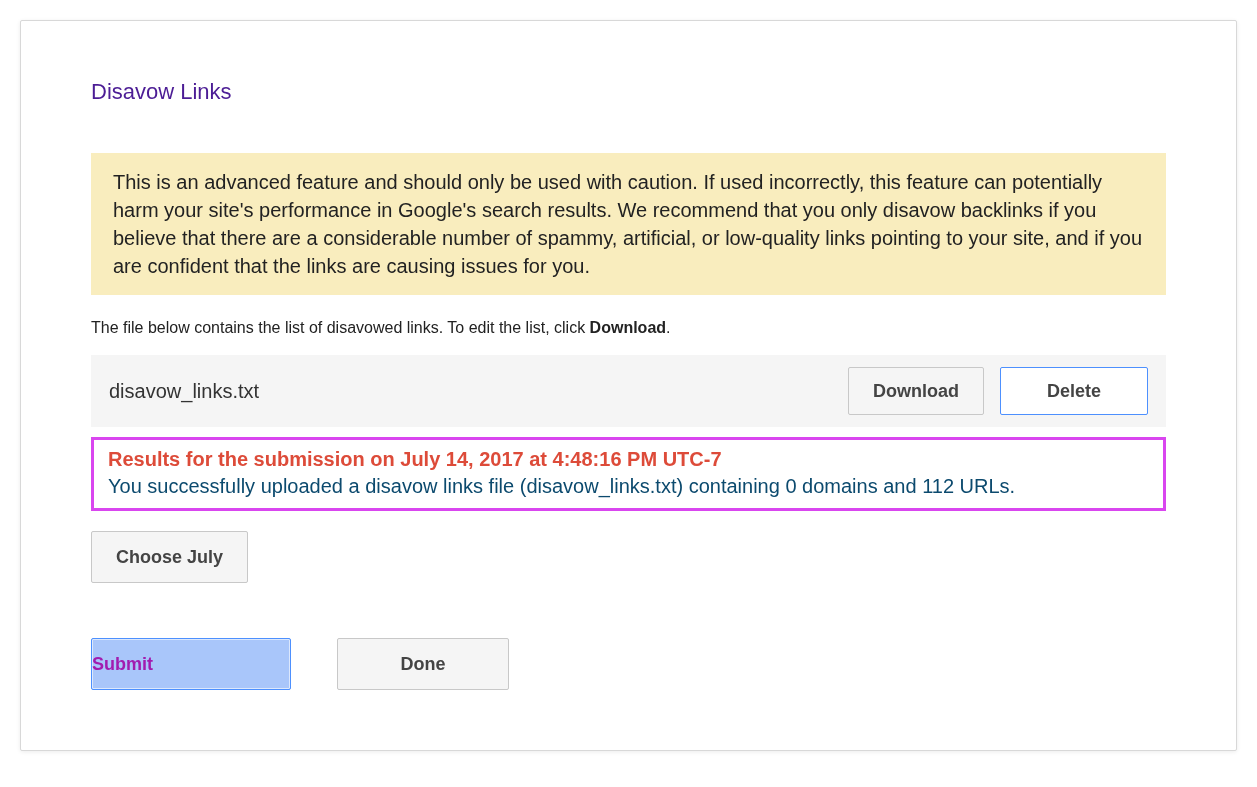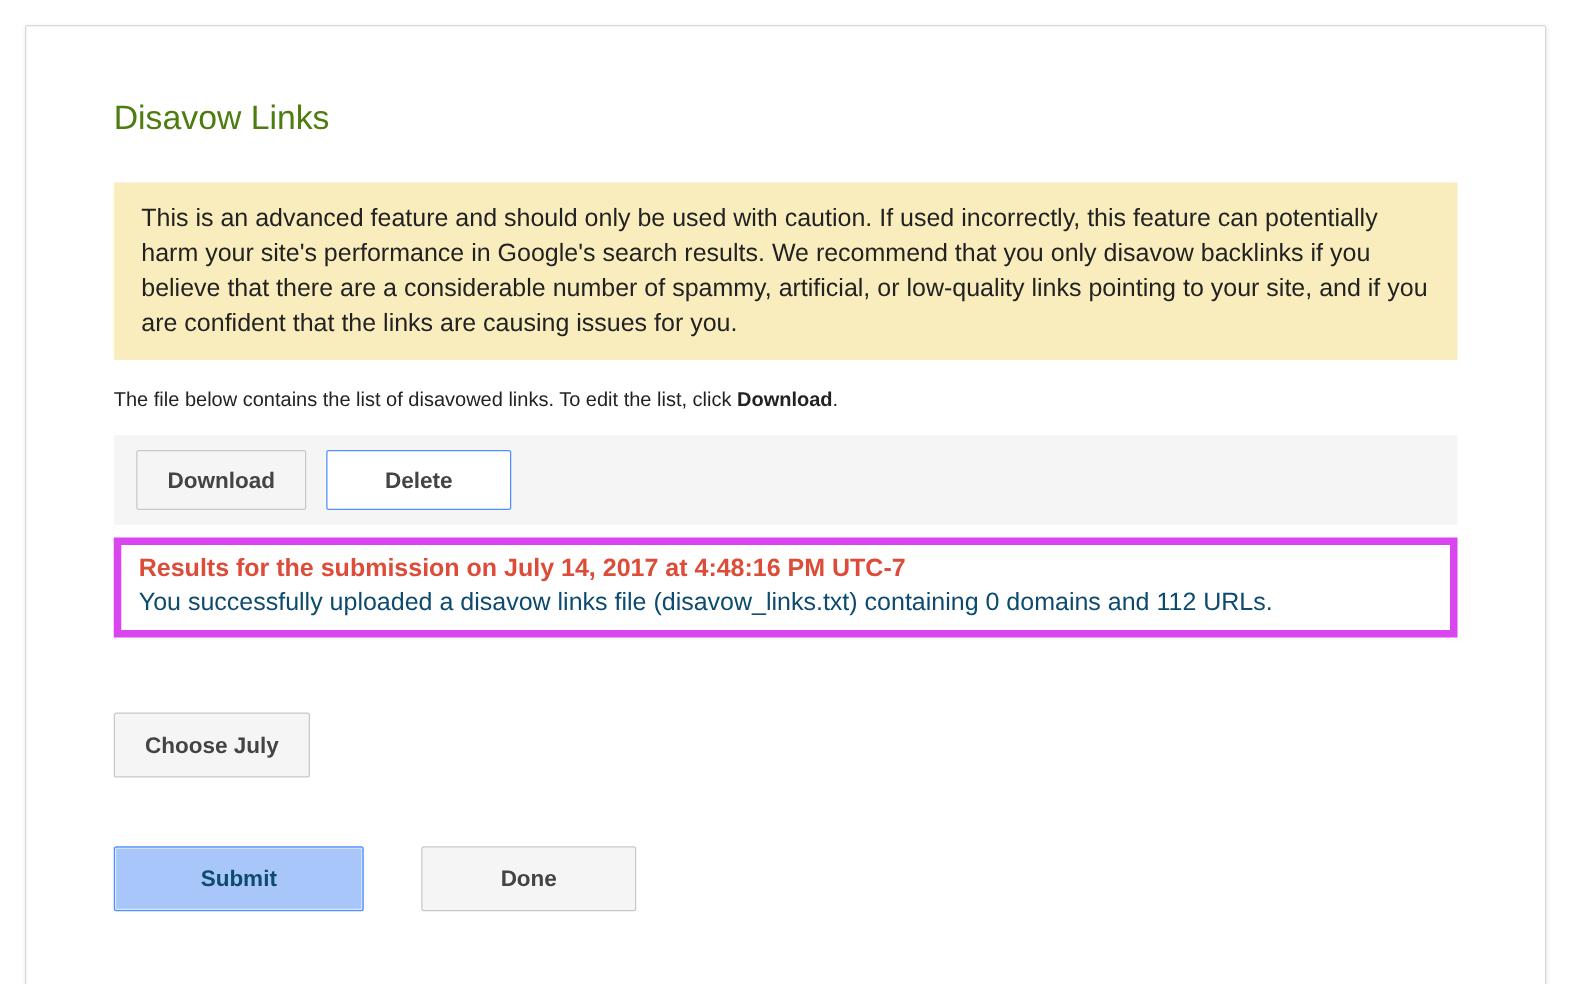--- a/index.html
+++ b/index.html
@@ -14,24 +14,24 @@
     }
     .card {
       width: 1217px;
       border: 1px solid #d8d8d8;
       border-radius: 2px;
       box-shadow: 0 1px 4px rgba(0,0,0,0.08);
       background: #fff;
       padding: 58px 70px 60px 70px;
     }
     .page-title {
-      font-size: 27px;
+      font-size: 22px;
       font-weight: 400;
-      color: #4d7c0f;
-      margin-bottom: 36px;
+      color: #4c1d95;
+      margin-bottom: 48px;
     }
     .warning-box {
       background: #f9edbe;
       padding: 15px 22px 15px 22px;
       font-size: 20px;
       line-height: 1.4;
       color: #222;
       margin-bottom: 24px;
     }
     .instruction-line {
@@ -69,23 +69,23 @@
     .btn-download {
       padding: 14px 24px;
       margin-right: 16px;
     }
     .btn-delete {
       padding: 14px 46px;
       border: 1px solid #4d90fe;
       background: #ffffff;
     }
     .result-box {
-      border: 6px solid #d946ef;
+      border: 3px solid #d946ef;
       padding: 8px 14px 10px 14px;
-      margin-bottom: 60px;
+      margin-bottom: 20px;
     }
     .result-title {
       font-size: 20px;
       font-weight: 700;
       color: #dd4b39;
       margin-bottom: 4px;
     }
     .result-body {
       font-size: 20px;
       color: #0c4a6e;
@@ -96,24 +96,24 @@
     .btn-choose {
       padding: 16px 24px;
     }
     .action-row {
       display: flex;
       gap: 46px;
     }
     .btn-submit {
       width: 200px;
       padding: 16px 0;
-      text-align: center;
+      text-align: left;
       background: #a9c6fa;
       border: 1px solid #4d90fe;
-      color: #0c4a6e;
+      color: #a21caf;
       box-shadow: inset 0 0 0 1px rgba(255,255,255,0.6);
     }
     .btn-done {
       width: 172px;
       padding: 16px 0;
       text-align: center;
     }
   </style>
 </head>
 <body>
@@ -122,20 +122,21 @@
 
   <h1 class="page-title">Disavow Links</h1>
 
   <div class="warning-box">This is an advanced feature and should only be used with caution. If used incorrectly, this feature can potentially harm your site's performance in Google's search results. We recommend that you only disavow backlinks if you believe that there are a considerable number of spammy, artificial, or low-quality links pointing to your site, and if you are confident that the links are causing issues for you.</div>
 
   <p class="instruction-line">
     <span>The file below contains the list of disavowed links. To edit the list, click </span><span class="bold">Download</span><span>.</span>
   </p>
 
   <div class="file-row">
+    <span class="file-name">disavow_links.txt</span>
     <button class="btn btn-download">Download</button>
     <button class="btn btn-delete">Delete</button>
   </div>
 
   <div class="result-box">
     <div class="result-title">Results for the submission on July 14, 2017 at 4:48:16 PM UTC-7</div>
     <div class="result-body">You successfully uploaded a disavow links file (disavow_links.txt) containing 0 domains and 112 URLs.</div>
   </div>
 
   <div class="choose-file-row">

